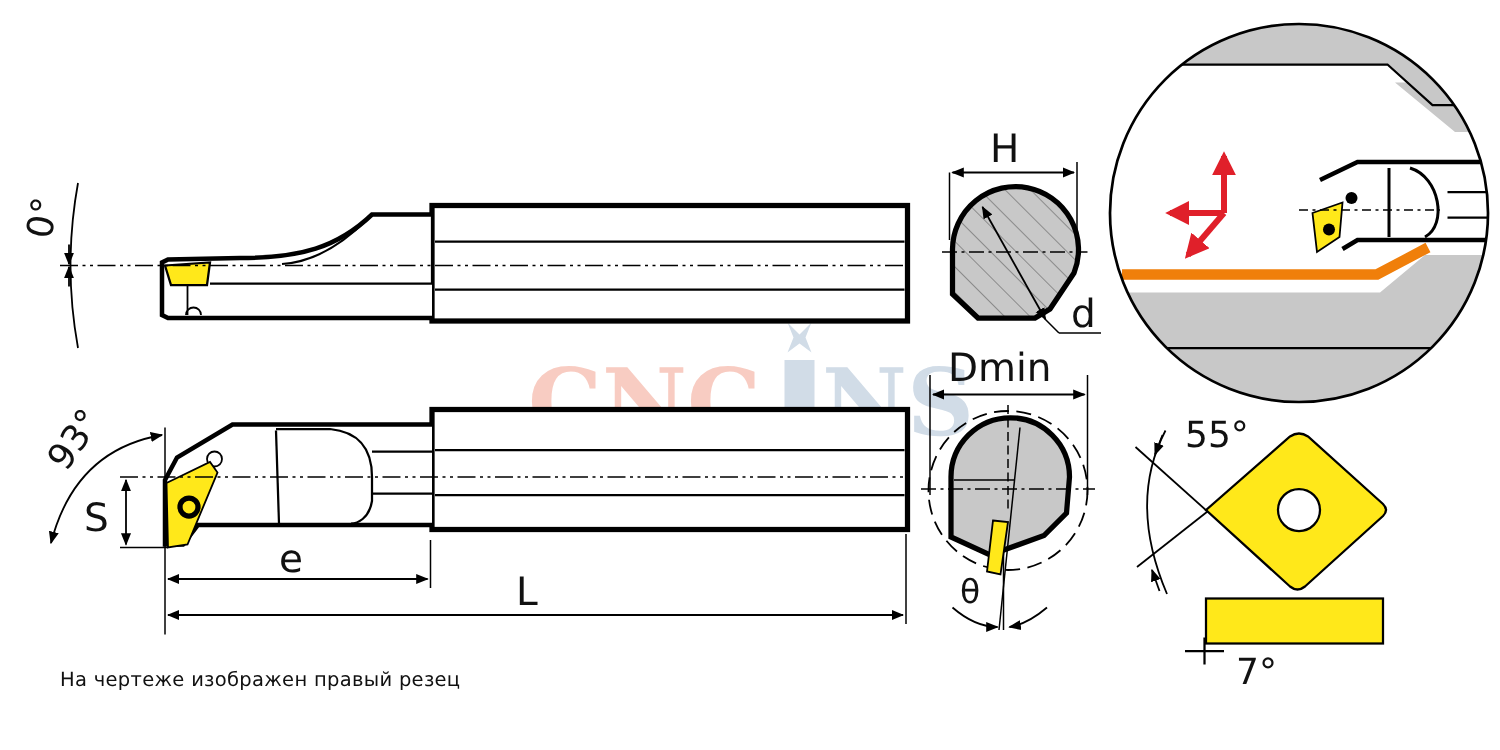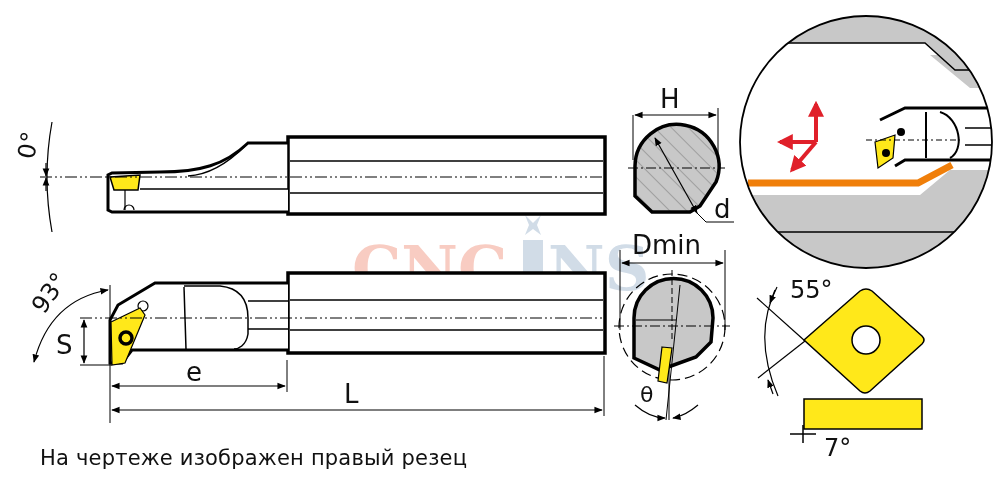--- a/index.html
+++ b/index.html
@@ -1,19 +1,19 @@
 <!DOCTYPE html>
 <html><head>
 <meta charset="utf-8">
 <style>
   html, body { margin: 0; padding: 0; background: #ffffff; }
   body { width: 1000px; height: 500px; position: relative; overflow: hidden; font-family: "DejaVu Sans", sans-serif; }
   #drawing { position: absolute; left: 0; top: 0; width: 1000px; height: 500px; }
   .lbl { font-family: "DejaVu Sans", sans-serif; fill: #111; }
-  .caption { position: absolute; left: 40px; top: 446px; font-size: 21px; color: #111; font-family: "DejaVu Sans", sans-serif; letter-spacing: 0.2px; }
+  .caption { position: absolute; left: 40px; top: 446px; font-size: 13px; color: #111; font-family: "DejaVu Sans", sans-serif; letter-spacing: 0.2px; }
   .wm { font-family: "DejaVu Serif", serif; font-weight: bold; font-size: 62px; }
 </style>
 </head>
 <body>
 
 <svg id="drawing" viewBox="0 0 1000 500" xmlns="http://www.w3.org/2000/svg">
   <defs>
     <marker id="arr" viewBox="0 0 10 10" refX="9" refY="5" markerWidth="7" markerHeight="7" orient="auto-start-reverse">
       <path d="M0,1 L10,5 L0,9 z" fill="#000"></path>
     </marker>

